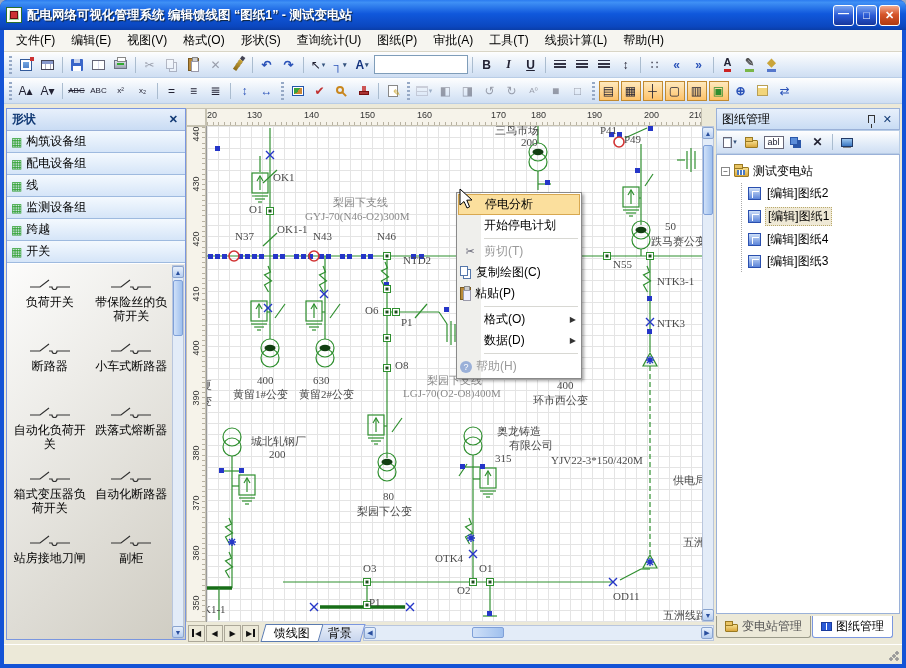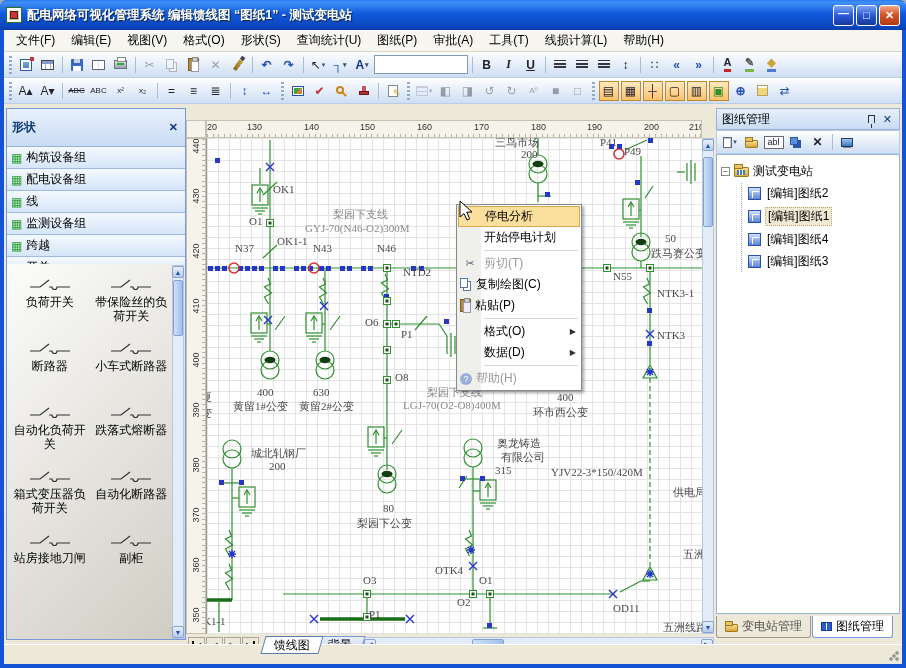--- a/index.html
+++ b/index.html
@@ -70,42 +70,42 @@
   .i-folder::before{content:"";position:absolute;left:-1px;top:-4px;width:6px;height:3px;background:#e9c464;border:1px solid #9a7a22;}
   .i-sheets{width:8px;height:8px;background:#5b8dd9;border:1px solid #2a57a9;box-shadow:3px 3px 0 0 #2a57a9;margin:-2px 3px 0 0;}
   .i-monitor{width:12px;height:9px;background:linear-gradient(#9cc6ee,#3a77c2);border:1px solid #223a66;box-shadow:0 3px 0 -2px #888;}
   .i-book2{width:11px;height:9px;background:linear-gradient(90deg,#2a5ad6 46%,#fff 46% 54%,#2a5ad6 54%);border:1px solid #1a3a9c;}
   .abl{font-size:9px;border:1px solid #667;background:#fff;padding:0 1px;height:13px;line-height:12px;}
 
   
   .mainbg{position:absolute;left:4px;top:104px;width:898px;height:540px;background:#ECE9D8;}
   
   .shapes-panel{position:absolute;left:6px;top:108px;width:180px;height:532px;border:1px solid #7a96df;background:#fff;}
-  .sp-title{height:38px;background:linear-gradient(#e8f0fb,#c9dcf4);border-bottom:1px solid #9ab1d8;display:flex;align-items:center;padding:0 5px;font-weight:bold;color:#123a75;}
+  .sp-title{height:22px;background:linear-gradient(#e8f0fb,#c9dcf4);border-bottom:1px solid #9ab1d8;display:flex;align-items:center;padding:0 5px;font-weight:bold;color:#123a75;}
   .sp-title .flex1{flex:1;}
   .sp-close{color:#123a75;font-size:11px;padding:0 2px;}
   .sp-group{height:22px;display:flex;align-items:center;gap:4px;padding:0 4px;background:linear-gradient(#f4f9fe,#d5e5f8);border-bottom:1px solid #9ebadf;}
   .grp-ic{color:#2b9e2b;font-size:12px;line-height:12px;}
   .stencil{position:absolute;left:0;top:155px;right:0;bottom:0;background:linear-gradient(135deg,#fcfcfb,#cfccc2);overflow:hidden;}
   .st-wrap{position:absolute;left:2px;top:4px;right:13px;bottom:0;display:flex;flex-wrap:wrap;align-content:flex-start;}
   .st-item{width:50%;min-height:64px;display:flex;flex-direction:column;align-items:center;justify-content:flex-start;padding-top:10px;}
   .st-label{font-size:12px;text-align:center;line-height:14px;margin-top:3px;}
   
   .vscroll{position:absolute;width:12px;background:#e3ecf8;border:1px solid #b9c6dd;display:flex;flex-direction:column;align-items:center;}
   .hscroll{display:flex;align-items:center;height:16px;background:#e3ecf8;border:1px solid #b9c6dd;flex:1;}
   .sarr{width:12px;height:12px;font-size:7px;color:#2a4f9e;display:flex;align-items:center;justify-content:center;
     background:linear-gradient(#e7f0fc,#b6cdf0);border:1px solid #8aa4cf;border-radius:2px;flex:0 0 auto;}
   .strack{position:relative;flex:1;align-self:stretch;}
   .sthumb{position:absolute;background:linear-gradient(90deg,#cfe0f8,#9fc0ee);border:1px solid #7fa0d8;border-radius:2px;}
   .hscroll .sthumb{top:1px;height:11px;}
   .vscroll .strack{width:100%;}
   .vscroll .sthumb{left:0;width:10px;}
 
   
-  .canvas-zone{position:absolute;left:186px;top:104px;width:528px;height:540px;background:#ECE9D8;margin-top:12px;}
+  .canvas-zone{position:absolute;left:186px;top:104px;width:528px;height:540px;background:#ECE9D8;}
   .corner{position:absolute;left:0;top:4px;width:20px;height:18px;background:#f6f3ea;border:1px solid #c6c2b2;}
   .ruler-top{position:absolute;left:20px;top:4px;width:496px;height:18px;background:#f6f3ea;border:1px solid #c6c2b2;overflow:hidden;
     background-image:repeating-linear-gradient(90deg,#b8b2a2 0 1px,transparent 1px 5.67px);background-size:100% 5px;background-position:0 13px;background-repeat:no-repeat;}
   .ruler-top .rlab{position:absolute;top:1px;font-size:9px;color:#333;}
   .ruler-left{position:absolute;left:0;top:22px;width:20px;height:496px;background:#f6f3ea;border:1px solid #c6c2b2;overflow:hidden;
     background-image:repeating-linear-gradient(180deg,#b8b2a2 0 1px,transparent 1px 5.2px);background-size:5px 100%;background-position:15px 0;background-repeat:no-repeat;}
   .ruler-left .rlab{position:absolute;left:-6px;width:30px;text-align:center;font-size:9px;color:#333;transform:rotate(-90deg);}
   .canvas{position:absolute;left:20px;top:22px;width:496px;height:496px;background:#fff;overflow:hidden;border-left:1px solid #999;
     background-image:linear-gradient(#e4e4e4 1px,transparent 1px),linear-gradient(90deg,#e4e4e4 1px,transparent 1px);background-size:11px 11px;}
   .dg{position:absolute;left:0;top:0;}
@@ -583,21 +583,21 @@
   </div>
 
   <div class="canvas-zone">
     <div class="corner"></div>
     <div class="ruler-top">
       <span class="rlab" style="left: 0px;"><span>20</span></span>
         <span class="rlab" style="left: 40px;"><span>130</span></span>
         <span class="rlab" style="left: 97px;"><span>140</span></span>
         <span class="rlab" style="left: 153px;"><span>150</span></span>
         <span class="rlab" style="left: 210px;"><span>160</span></span>
-        <span class="rlab" style="left: 267px;"><span>170</span></span>
+        <span class="rlab" style="left: 284px;"><span>170</span></span>
         <span class="rlab" style="left: 324px;"><span>180</span></span>
         <span class="rlab" style="left: 380px;"><span>190</span></span>
         <span class="rlab" style="left: 437px;"><span>200</span></span>
         <span class="rlab" style="left: 482px;"><span>210</span></span>
     </div>
     <div class="ruler-left">
       <span class="rlab" style="top: 2px;"><span>440</span></span>
         <span class="rlab" style="top: 52px;"><span>430</span></span>
         <span class="rlab" style="top: 107px;"><span>420</span></span>
         <span class="rlab" style="top: 162px;"><span>410</span></span>
@@ -807,21 +807,21 @@
           <span class="dg-label dim" style="left: 196px; top: 261px; text-align: right;"><span>LGJ-70(O2-O8)400M</span></span>
           <span class="dg-label" style="left: 50px; top: 248px;"><span>400</span></span>
           <span class="dg-label" style="left: 26px; top: 261px;"><span>黄留1#公变</span></span>
           <span class="dg-label" style="left: 106px; top: 248px;"><span>630</span></span>
           <span class="dg-label" style="left: 92px; top: 261px;"><span>黄留2#公变</span></span>
           <span class="dg-label" style="left: 44px; top: 308px;"><span>城北轧钢厂</span></span>
           <span class="dg-label" style="left: 62px; top: 322px;"><span>200</span></span>
           <span class="dg-label" style="left: 176px; top: 364px;"><span>80</span></span>
           <span class="dg-label" style="left: 150px; top: 378px;"><span>梨园下公变</span></span>
           <span class="dg-label" style="left: 290px; top: 298px;"><span>奥龙铸造</span></span>
-          <span class="dg-label" style="left: 294px; top: 312px;"><span>有限公司</span></span>
+          <span class="dg-label" style="left: 302px; top: 312px;"><span>有限公司</span></span>
           <span class="dg-label" style="left: 288px; top: 326px;"><span>315</span></span>
           <span class="dg-label" style="left: 344px; top: 328px;"><span>YJV22-3*150/420M</span></span>
           <span class="dg-label" style="left: 350px; top: 253px;"><span>400</span></span>
           <span class="dg-label" style="left: 326px; top: 267px;"><span>环市西公变</span></span>
           <span class="dg-label" style="left: 458px; top: 94px;"><span>50</span></span>
           <span class="dg-label" style="left: 444px; top: 108px;"><span>跌马赛公变</span></span>
           <span class="dg-label" style="left: 406px; top: 132px;"><span>N55</span></span>
           <span class="dg-label" style="left: 450px; top: 149px;"><span>NTK3-1</span></span>
           <span class="dg-label" style="left: 450px; top: 191px;"><span>NTK3</span></span>
           <span class="dg-label" style="left: 466px; top: 347px;"><span>供电局</span></span>

